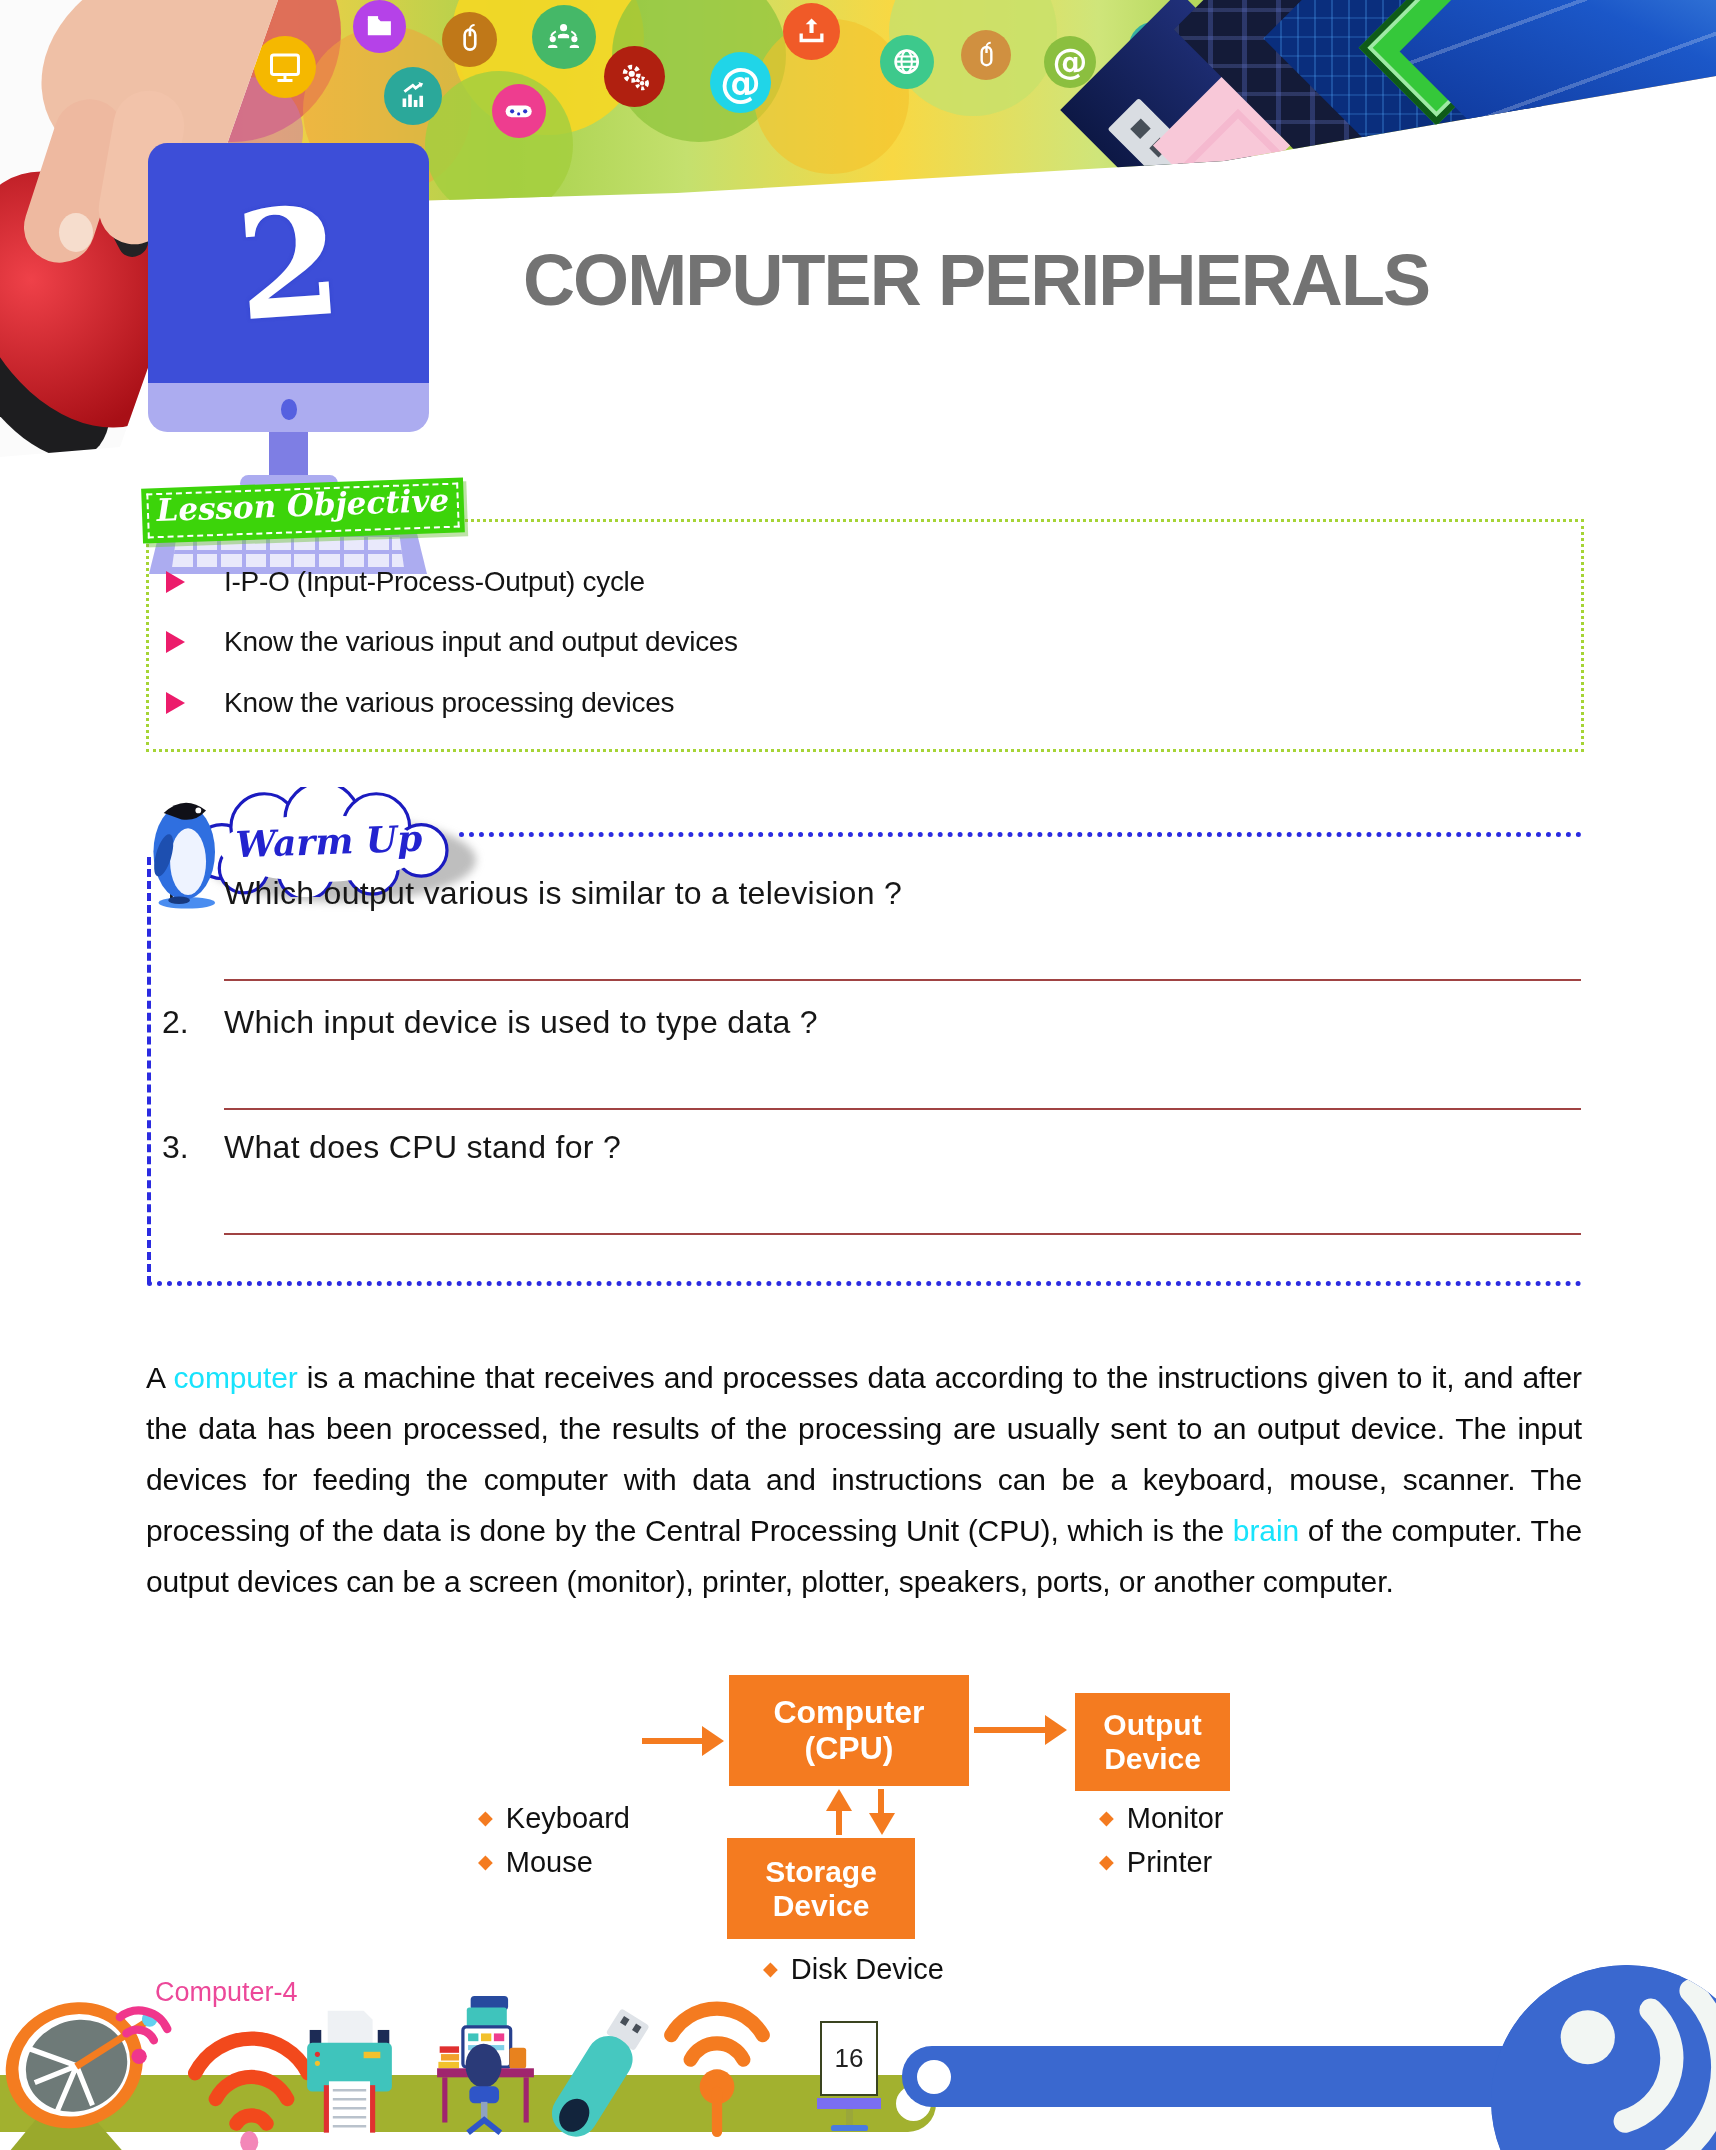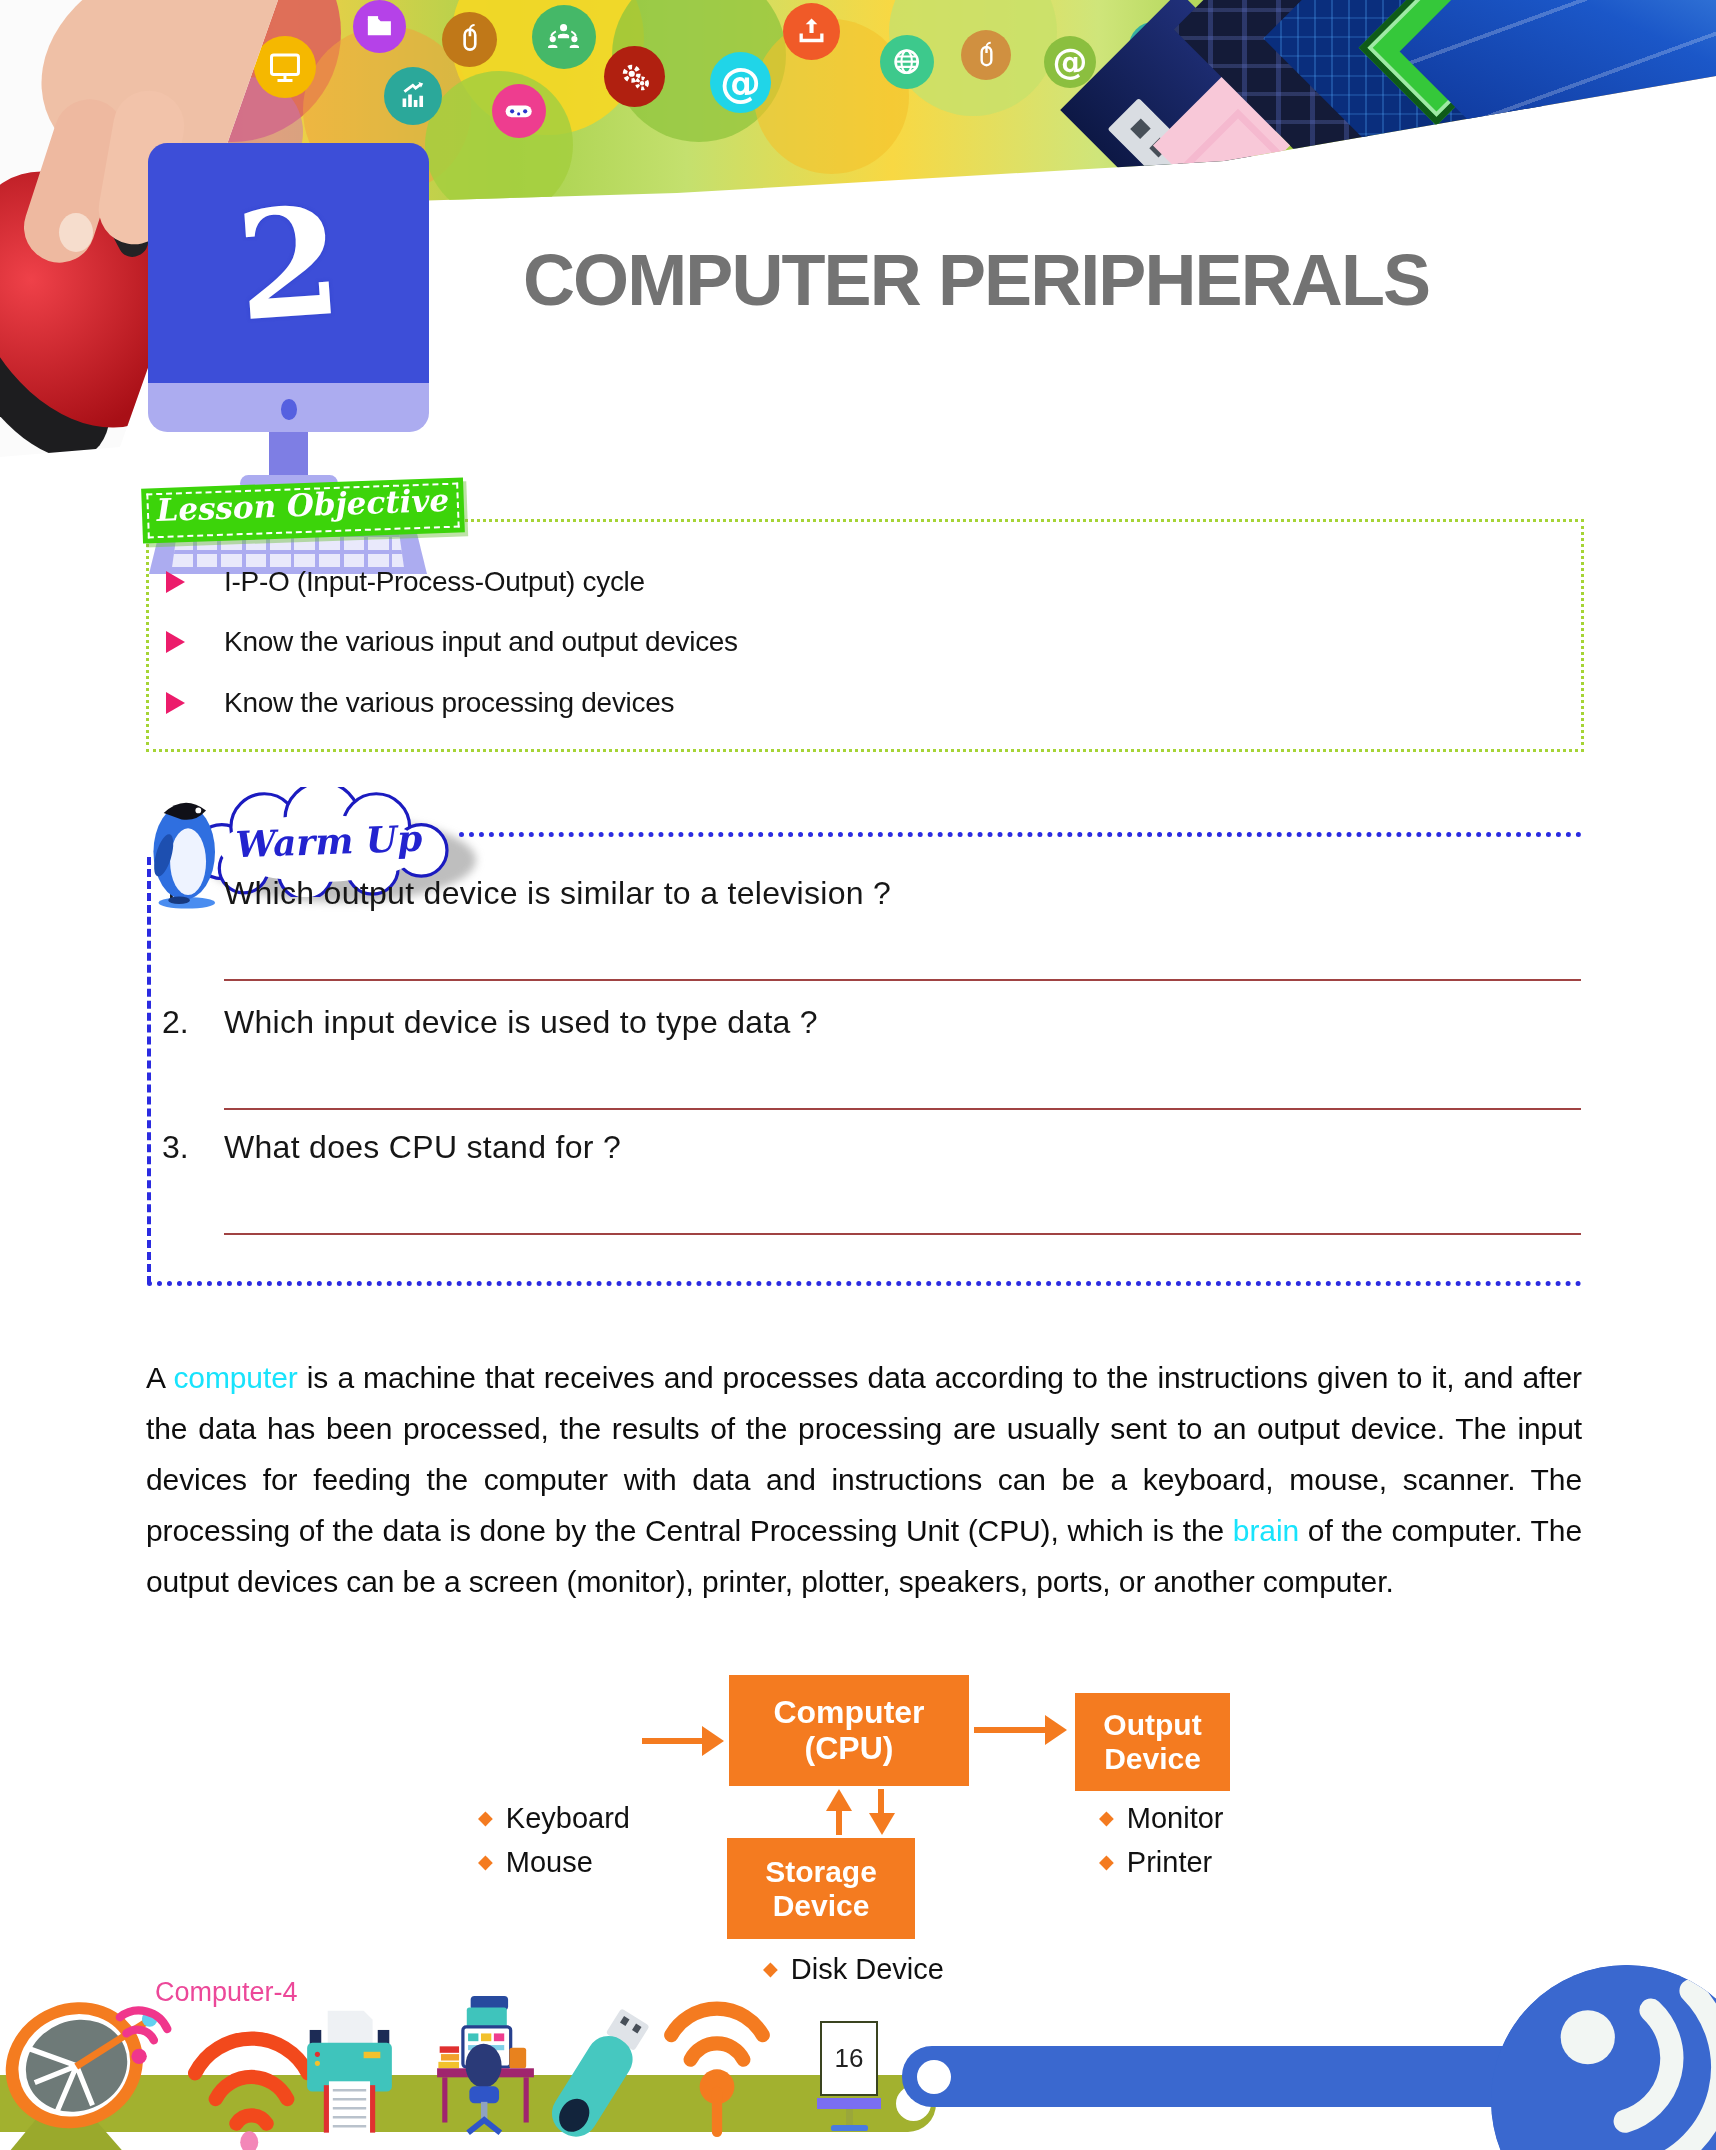--- a/index.html
+++ b/index.html
@@ -324,21 +324,21 @@
       <circle cx="80" cy="30" r="4.5" fill="#ffffff"></circle>
       <ellipse cx="50" cy="170" rx="17" ry="6" fill="#173a80"></ellipse>
     </svg>
   </div>
   <div class="wu-label">Warm Up</div>
   <div class="wu-dotline"></div>
   <div class="wu-left"></div>
   <div class="wu-bottom"></div>
 
   <div class="q-num" style="top:875px">1.</div>
-  <div class="q-text" style="top:875px">Which output device is similar to a television ?</div>
+  <div class="q-text" style="top:875px">Which output various is similar to a television ?</div>
   <div class="q-line" style="top:979px"></div>
 
   <div class="q-num" style="top:1004px">2.</div>
   <div class="q-text" style="top:1004px">Which input device is used to type data ?</div>
   <div class="q-line" style="top:1108px"></div>
 
   <div class="q-num" style="top:1129px">3.</div>
   <div class="q-text" style="top:1129px">What does CPU stand for ?</div>
   <div class="q-line" style="top:1233px"></div>
 

